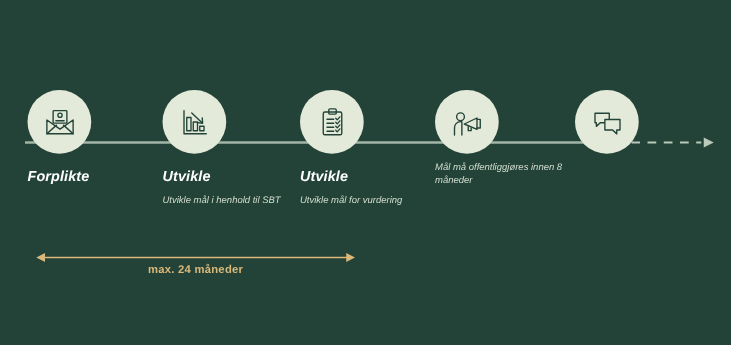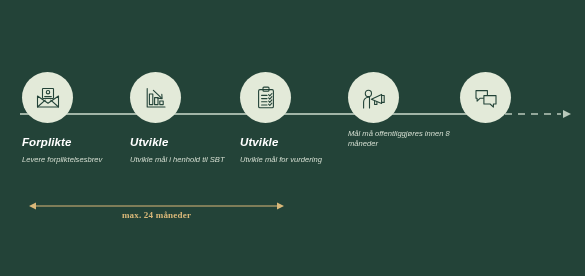--- a/index.html
+++ b/index.html
@@ -83,21 +83,20 @@
     width: 104px;
   }
 
   
   .duration {
     position: absolute;
     left: 28px;
     top: 200px;
     width: 257px;
     height: 30px;
-    font-family: Liberation Serif, serif;
   }
   .duration-arrow {
     position: absolute;
     left: 0;
     top: 0;
     width: 257px;
     height: 12px;
   }
   .duration-label {
     position: absolute;
@@ -131,21 +130,20 @@
           <g fill="none" stroke="#234338" stroke-width="1.1" stroke-linejoin="round" stroke-linecap="round">
             <rect x="8.5" y="4.5" width="11" height="10" rx="0.6"></rect>
             <circle cx="14" cy="8.2" r="1.7"></circle>
             <path d="M10.7 12.6 h6.6"></path>
             <path d="M3.5 12 L14 19.3 L24.5 12 L24.5 23 L3.5 23 Z"></path>
             <path d="M3.5 23 L11.2 16.1 M24.5 23 L16.8 16.1"></path>
           </g>
         </svg>
       </div>
       <div class="step-title">Forplikte</div>
-      <div class="step-desc">Levere forpliktelsesbrev</div>
     </div>
 
     <div class="step" style="left:130px">
       <div class="step-circle">
         <svg width="28" height="28" viewBox="0 0 28 28">
           <g fill="none" stroke="#234338" stroke-width="1.1" stroke-linejoin="round" stroke-linecap="round">
             <path d="M5.2 4.5 V23 H23"></path>
             <rect x="7.4" y="10" width="3.4" height="10.6"></rect>
             <rect x="12.6" y="13.6" width="3.4" height="7"></rect>
             <rect x="17.8" y="17" width="3.4" height="3.6"></rect>

